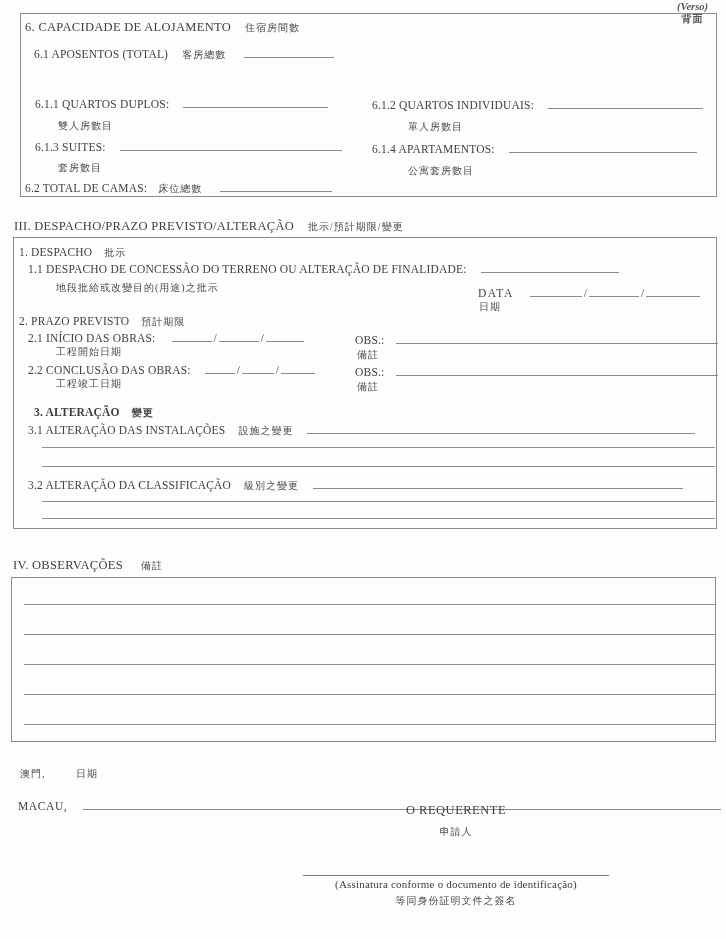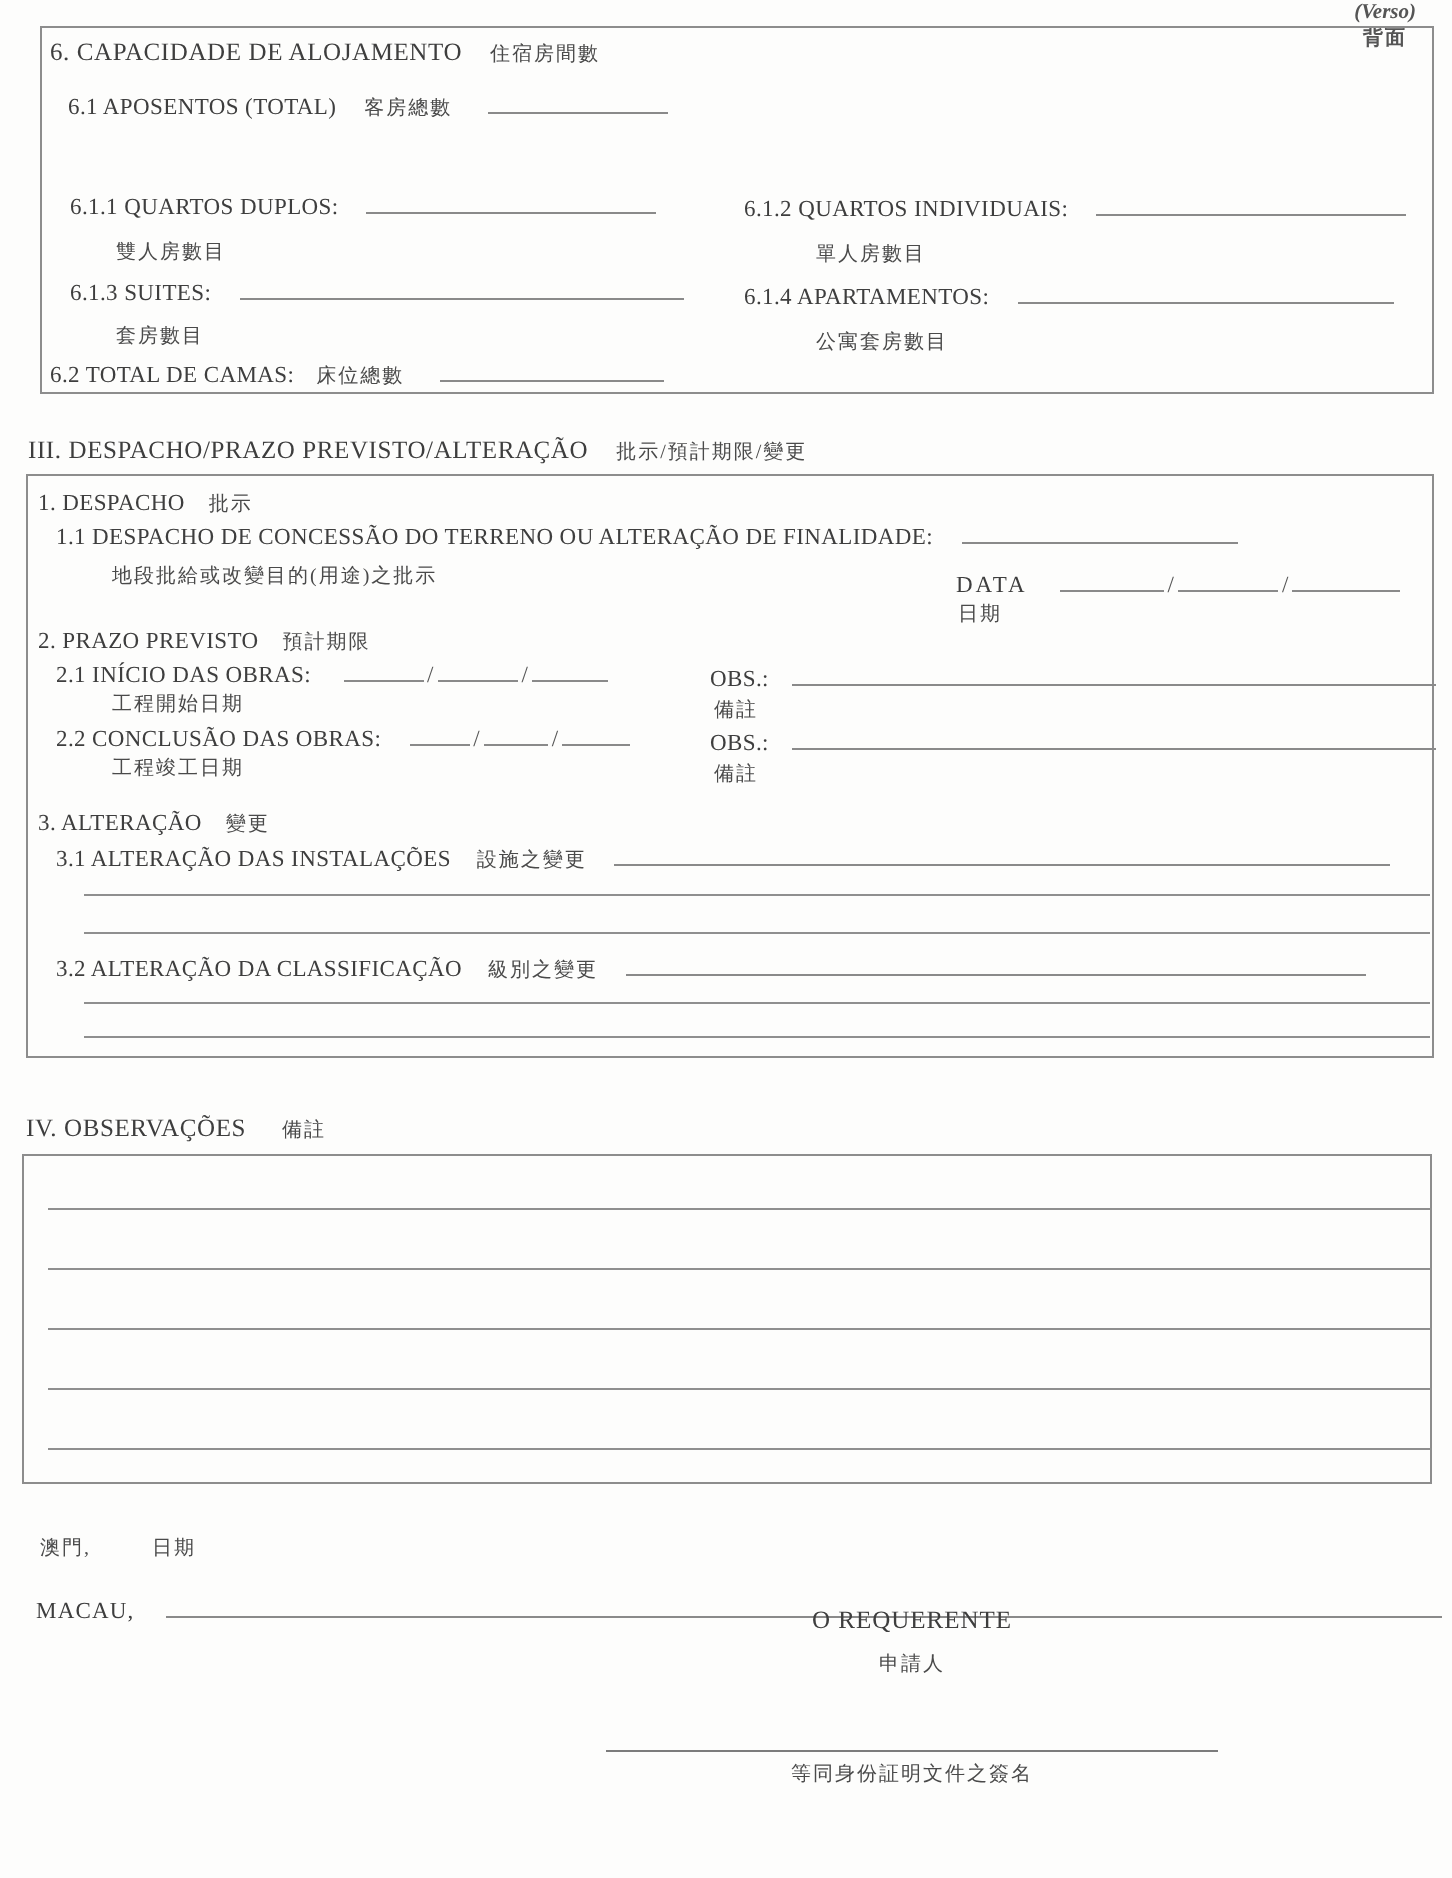--- a/index.html
+++ b/index.html
@@ -139,21 +139,21 @@
     <span class="fill" style="width:30px;"></span><span class="slash">/</span><span class="fill" style="width:32px;"></span><span class="slash">/</span><span class="fill" style="width:34px;"></span>
   </div>
   <div class="abs" style="left:355px; top:362px;">
     <span class="pt">OBS.:</span>
     <span class="gap" style="width:4px;"></span>
     <span class="fill" style="width:322px;"></span>
   </div>
   <div class="abs zh-sub" style="left:56px; top:377px;">工程竣工日期</div>
   <div class="abs zh-sub" style="left:357px; top:380px;">備註</div>
 
-  <div class="abs" style="left:19px; top:402px;">
+  <div class="abs" style="left:34px; top:402px;font-weight:bold;">
     <span class="pt">3. ALTERAÇÃO</span>
     <span class="gap" style="width:4px;"></span>
     <span class="zh">變更</span>
   </div>
 
   <div class="abs" style="left:28px; top:420px;">
     <span class="pt">3.1 ALTERAÇÃO DAS INSTALAÇÕES</span>
     <span class="gap" style="width:5px;"></span>
     <span class="zh">設施之變更</span>
     <span class="gap" style="width:6px;"></span>
@@ -194,16 +194,17 @@
   <div class="abs zh-sub" style="left:20px; top:767px;">澳門,</div>
   <div class="abs zh-sub" style="left:76px; top:767px;">日期</div>
 
   <div class="abs center" style="left:300px; top:803px; width:312px;">
     <div class="pt-lg" style="letter-spacing:0.5px;">O REQUERENTE</div>
     <div class="zh" style="margin-top:7px;">申請人</div>
   </div>
 
   <div class="abs center" style="left:300px; top:875px; width:312px;">
     <div style="border-top:1px solid #7c7c7c; width:306px; margin:0 auto 2px auto;"></div>
+    <div class="pt-sm">(Assinatura conforme o documento de identificação)</div>
     <div class="zh" style="margin-top:4px;">等同身份証明文件之簽名</div>
   </div>
 
 </div>
 
 </body></html>

